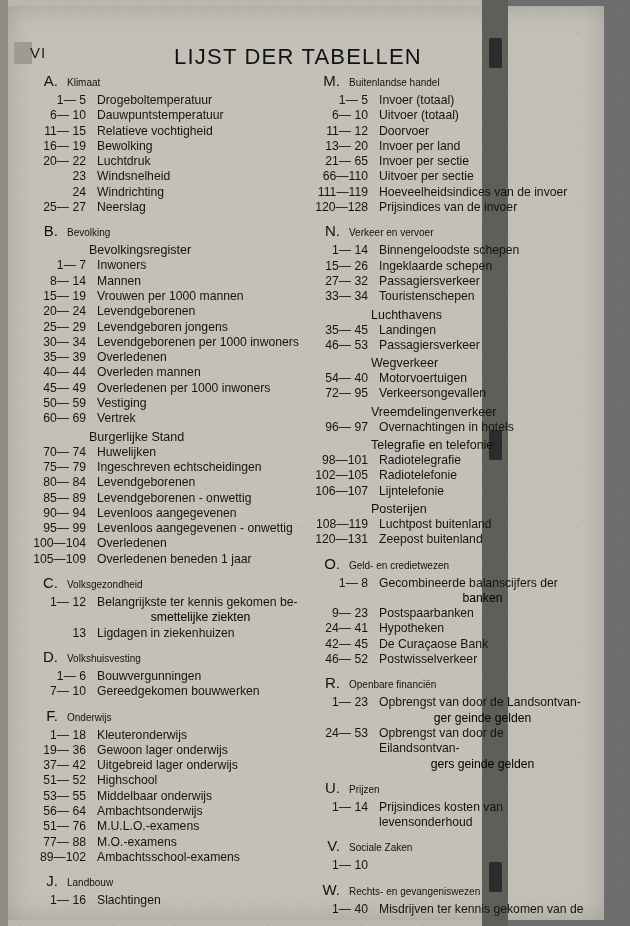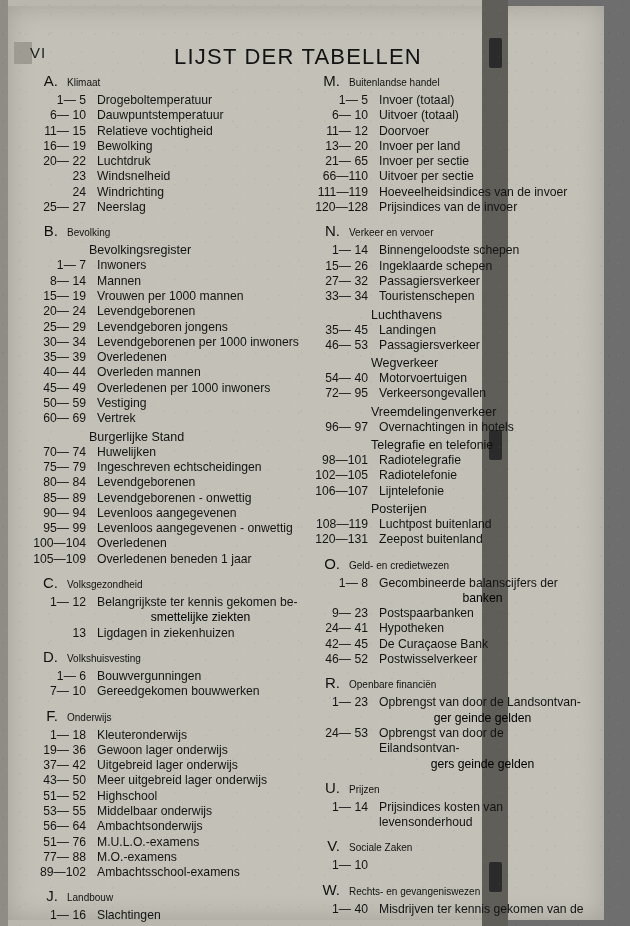--- a/index.html
+++ b/index.html
@@ -226,24 +226,20 @@
         </div>
         <div class="row">
           <span class="num">19— 36</span>
           <span class="txt"><span>Gewoon lager onderwijs</span></span>
         </div>
         <div class="row">
           <span class="num">37— 42</span>
           <span class="txt"><span>Uitgebreid lager onderwijs</span></span>
         </div>
         <div class="row">
-          <span class="num">43— 50</span>
-          <span class="txt"><span>Meer uitgebreid lager onderwijs</span></span>
-        </div>
-        <div class="row">
           <span class="num">51— 52</span>
           <span class="txt"><span>Highschool</span></span>
         </div>
         <div class="row">
           <span class="num">53— 55</span>
           <span class="txt"><span>Middelbaar onderwijs</span></span>
         </div>
         <div class="row">
           <span class="num">56— 64</span>
           <span class="txt"><span>Ambachtsonderwijs</span></span>

